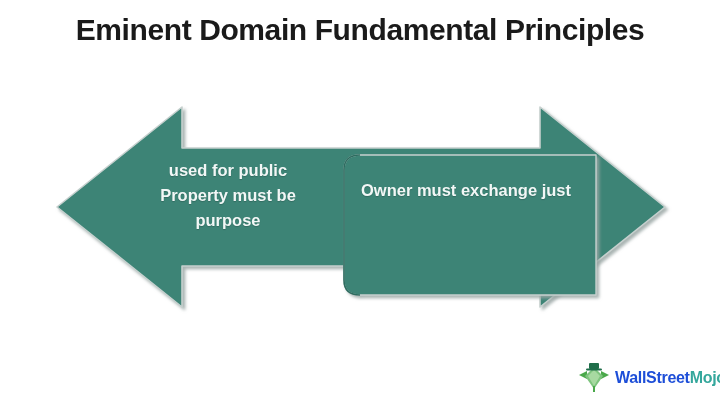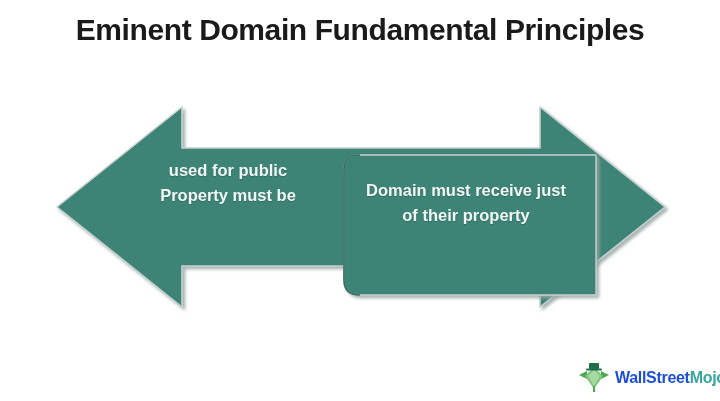--- a/index.html
+++ b/index.html
@@ -148,25 +148,25 @@
         <path d="M 360 155
                  C 347 155 344 162 344 170
                  L 344 280
                  C 344 288 347 295 360 295" fill="none" stroke="#2f6d61" stroke-width="1.6"></path>
       </g>
     </svg>
 
     <div id="left-arrow-text" class="shape-text">
       <span class="tline">used for public</span>
       <span class="tline">Property must be</span>
+      <span class="tline">purpose</span>
     </div>
 
     <div id="right-box-text" class="shape-text">
-      <span class="tline">Domain must receive just</span>
-      <span class="tline">of their property</span>
+      <span class="tline">Owner must exchange just</span>
     </div>
   </div>
 
   <div id="logo">
     <svg id="logo-mark" viewBox="0 0 32 32" xmlns="http://www.w3.org/2000/svg">
 
       <path d="M 1 13 L 9 9 L 9 17 Z" fill="#4aa84a"></path>
 
       <path d="M 31 13 L 23 9 L 23 17 Z" fill="#4aa84a"></path>
 

